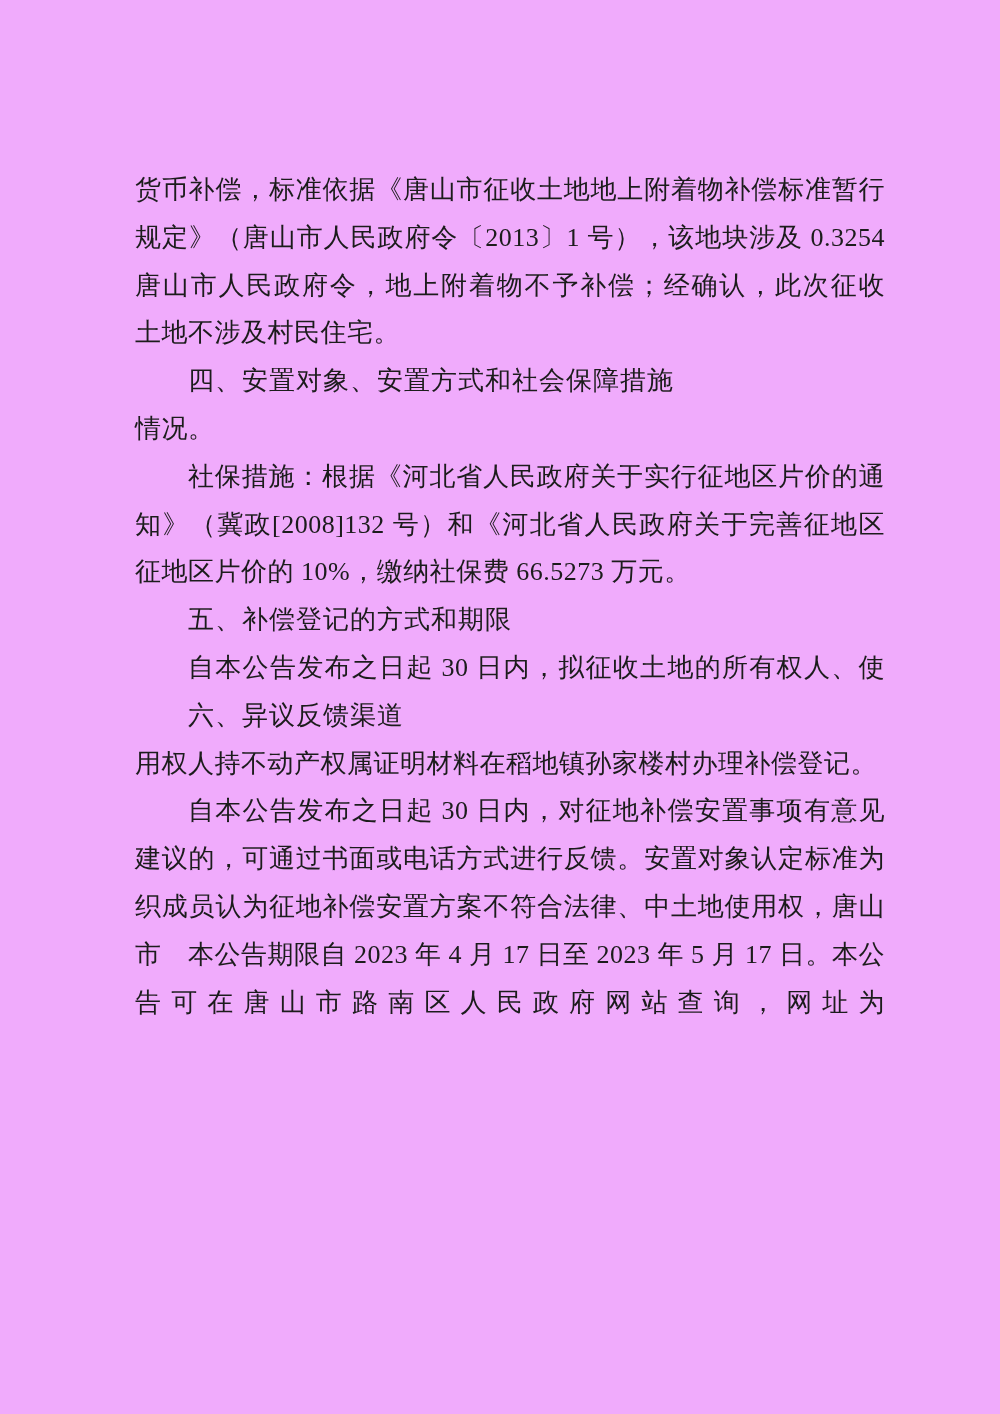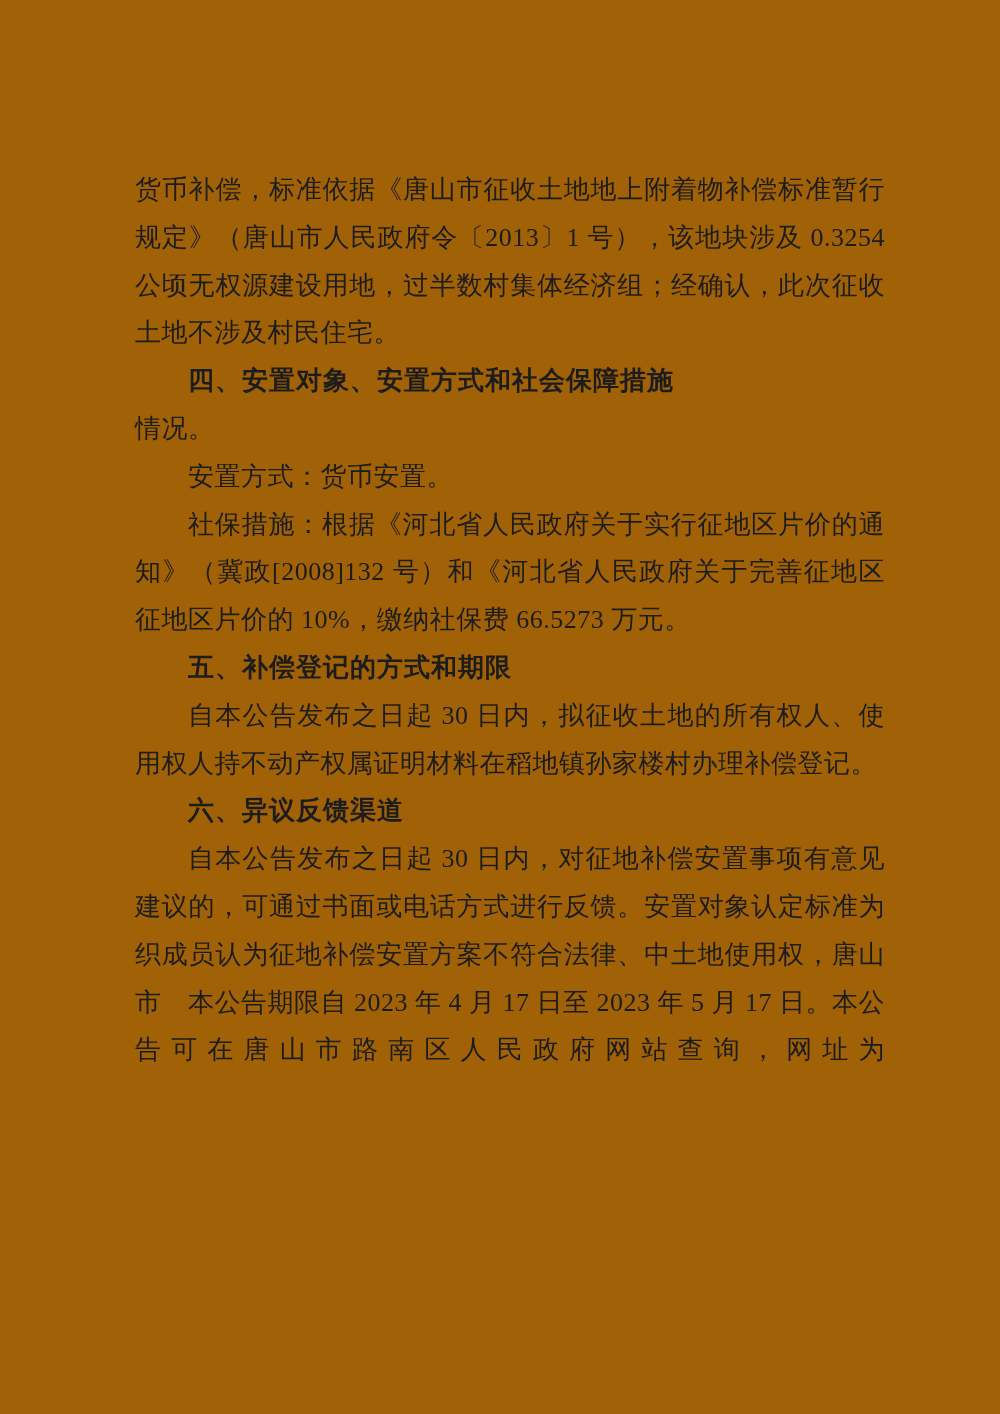--- a/index.html
+++ b/index.html
@@ -38,42 +38,41 @@
   .end {
     text-align: center;
     text-align-last: left;
   }
   
   .ind {
     text-indent: 53px;
   }
   .heading {
     font-family: "Liberation Sans", "DejaVu Sans", sans-serif;
-    font-weight: 700;
+    font-weight: 400;
     letter-spacing: 1px;
   }
 </style>
 </head>
 <body>
 
-<div class="page" style="background: #a16207; color: rgb(28, 28, 28);">
+<div class="page" style="background: #f0abfc; color: rgb(28, 28, 28);">
   <div class="textblock">
       <div class="line fill">货币补偿，标准依据《唐山市征收土地地上附着物补偿标准暂行</div>
       <div class="line fill">规定》（唐山市人民政府令〔2013〕1 号），该地块涉及 0.3254</div>
-      <div class="line fill">公顷无权源建设用地，过半数村集体经济组；经确认，此次征收</div>
+      <div class="line fill">唐山市人民政府令，地上附着物不予补偿；经确认，此次征收</div>
       <div class="line end">土地不涉及村民住宅。</div>
       <div class="line end ind heading">四、安置对象、安置方式和社会保障措施</div>
       <div class="line end">情况。</div>
-      <div class="line end ind">安置方式：货币安置。</div>
       <div class="line fill ind">社保措施：根据《河北省人民政府关于实行征地区片价的通</div>
       <div class="line fill">知》（冀政[2008]132 号）和《河北省人民政府关于完善征地区</div>
       <div class="line end">征地区片价的 10%，缴纳社保费 66.5273 万元。</div>
       <div class="line end ind heading">五、补偿登记的方式和期限</div>
       <div class="line fill ind">自本公告发布之日起 30 日内，拟征收土地的所有权人、使</div>
+      <div class="line end ind heading">六、异议反馈渠道</div>
       <div class="line end">用权人持不动产权属证明材料在稻地镇孙家楼村办理补偿登记。</div>
-      <div class="line end ind heading">六、异议反馈渠道</div>
       <div class="line fill ind">自本公告发布之日起 30 日内，对征地补偿安置事项有意见</div>
       <div class="line fill">建议的，可通过书面或电话方式进行反馈。安置对象认定标准为</div>
       <div class="line fill">织成员认为征地补偿安置方案不符合法律、中土地使用权，唐山市</div>
       <div class="line fill ind">本公告期限自 2023 年 4 月 17 日至 2023 年 5 月 17 日。本公</div>
       <div class="line fill">告可在唐山市路南区人民政府网站查询，网址为</div>
     </div>
 </div>
 
 </body></html>

